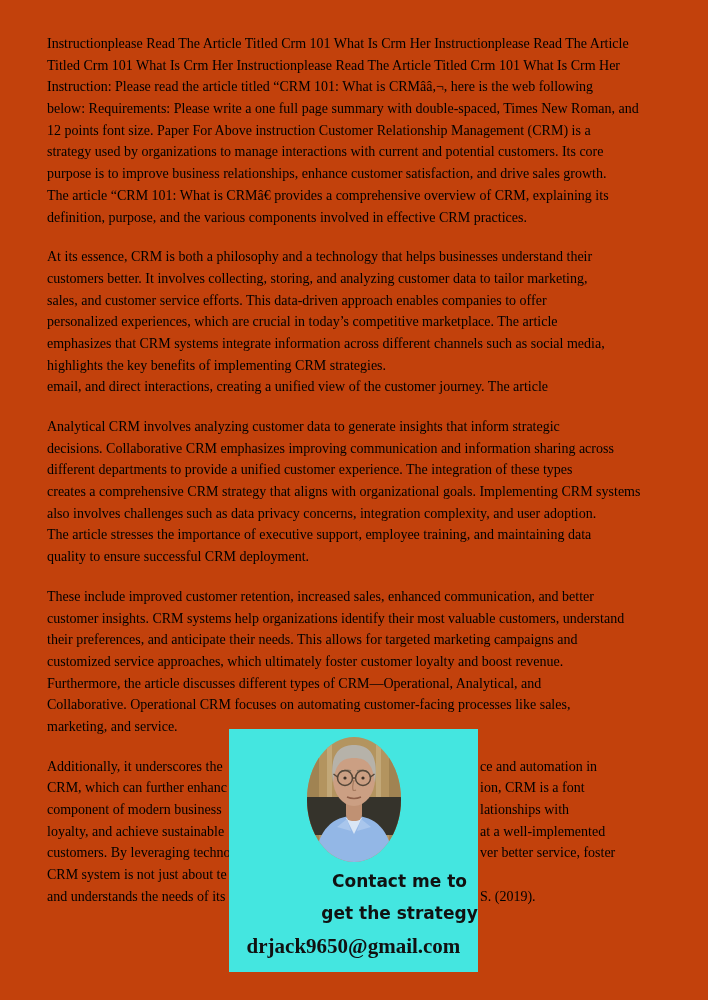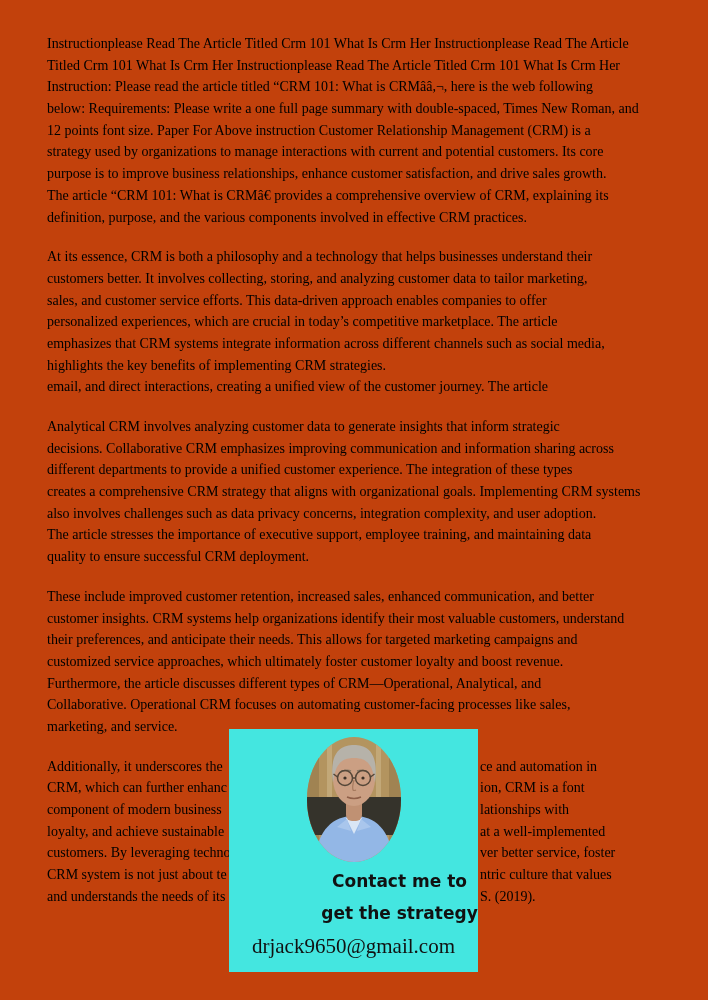--- a/index.html
+++ b/index.html
@@ -63,21 +63,21 @@
     line-height: 32px;
     margin-left: 46px;
   }
   .email {
     position: absolute;
     top: 204px;
     left: 0;
     width: 100%;
     text-align: center;
     font-family: "Liberation Serif", serif;
-    font-weight: 400;
+    font-weight: 700;
     font-size: 21px;
     line-height: 26px;
   }
 </style>
 </head>
 <body>
 
 <div class="page" style="background: #c2410c; color: rgb(0, 0, 0);">
 
   <div class="doc" id="doc">
@@ -118,21 +118,21 @@
         <div class="line">Furthermore, the article discusses different types of CRM—Operational, Analytical, and</div>
         <div class="line">Collaborative. Operational CRM focuses on automating customer-facing processes like sales,</div>
         <div class="line">marketing, and service.</div>
       </div>
       <div class="paragraph">
         <div class="line"><span class="frag-left">Additionally, it underscores the</span><span class="frag-right">ce and automation in</span></div>
         <div class="line"><span class="frag-left">CRM, which can further enhanc</span><span class="frag-right">ion, CRM is a font</span></div>
         <div class="line"><span class="frag-left">component of modern business</span><span class="frag-right">lationships with</span></div>
         <div class="line"><span class="frag-left">loyalty, and achieve sustainable</span><span class="frag-right">at a well-implemented</span></div>
         <div class="line"><span class="frag-left">customers. By leveraging techno</span><span class="frag-right">ver better service, foster</span></div>
-        <div class="line"><span class="frag-left">CRM system is not just about te</span><span class="frag-right">ntric culture that values</span></div>
+        <div class="line"><span class="frag-left">CRM system is not just about te</span></div>
         <div class="line"><span class="frag-left">and understands the needs of its</span><span class="frag-right">S. (2019).</span></div>
       </div>
     </div>
 
   <div class="overlay" style="background: rgb(68, 230, 224); color: rgb(17, 17, 17);">
     <div class="photo">
       <svg viewBox="0 0 94 125" width="94" height="125" xmlns="http://www.w3.org/2000/svg">
         <rect width="94" height="125" fill="#b3945f"></rect>
         <rect x="0" width="12" height="125" fill="#a08352"></rect>
         <rect x="82" width="12" height="125" fill="#a08352"></rect>

